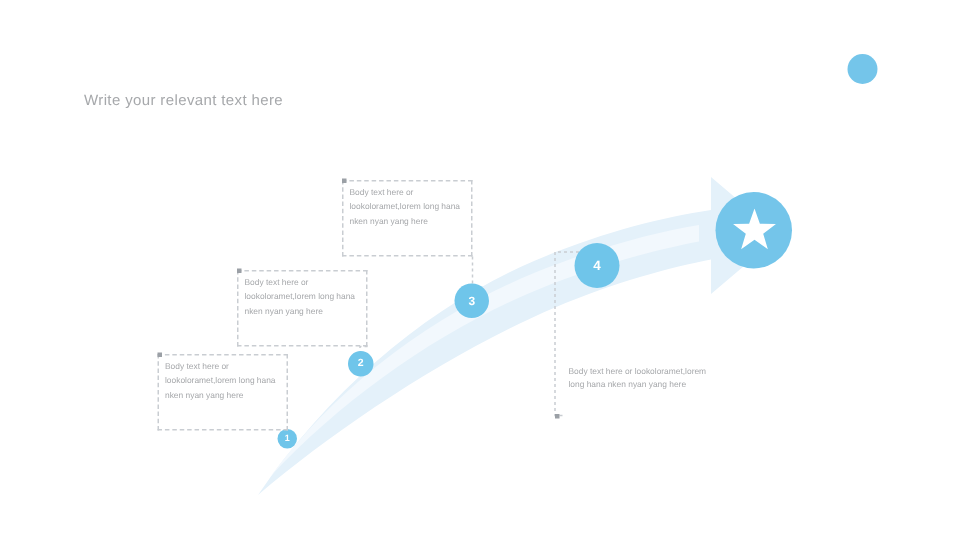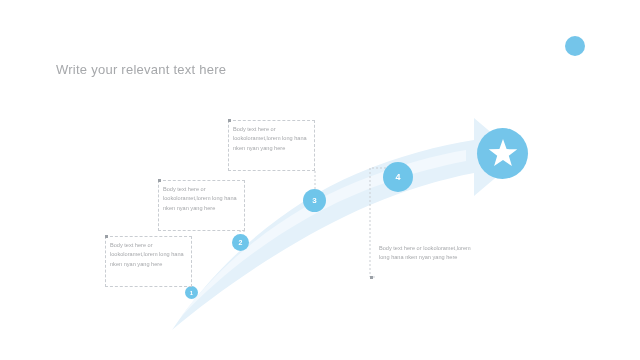--- a/index.html
+++ b/index.html
@@ -22,21 +22,21 @@
     width: 640px;
     height: 360px;
     background: #ffffff;
   }
 
   
   .slide-title {
     position: absolute;
     left: 56px;
     top: 62px;
-    font-size: 13px;
+    font-size: 10px;
     letter-spacing: 0.25px;
     color: #a6a8ab;
     font-family: "Liberation Sans", sans-serif;
     white-space: nowrap;
   }
 
   
   .deco-dot {
     position: absolute;
     left: 565px;

